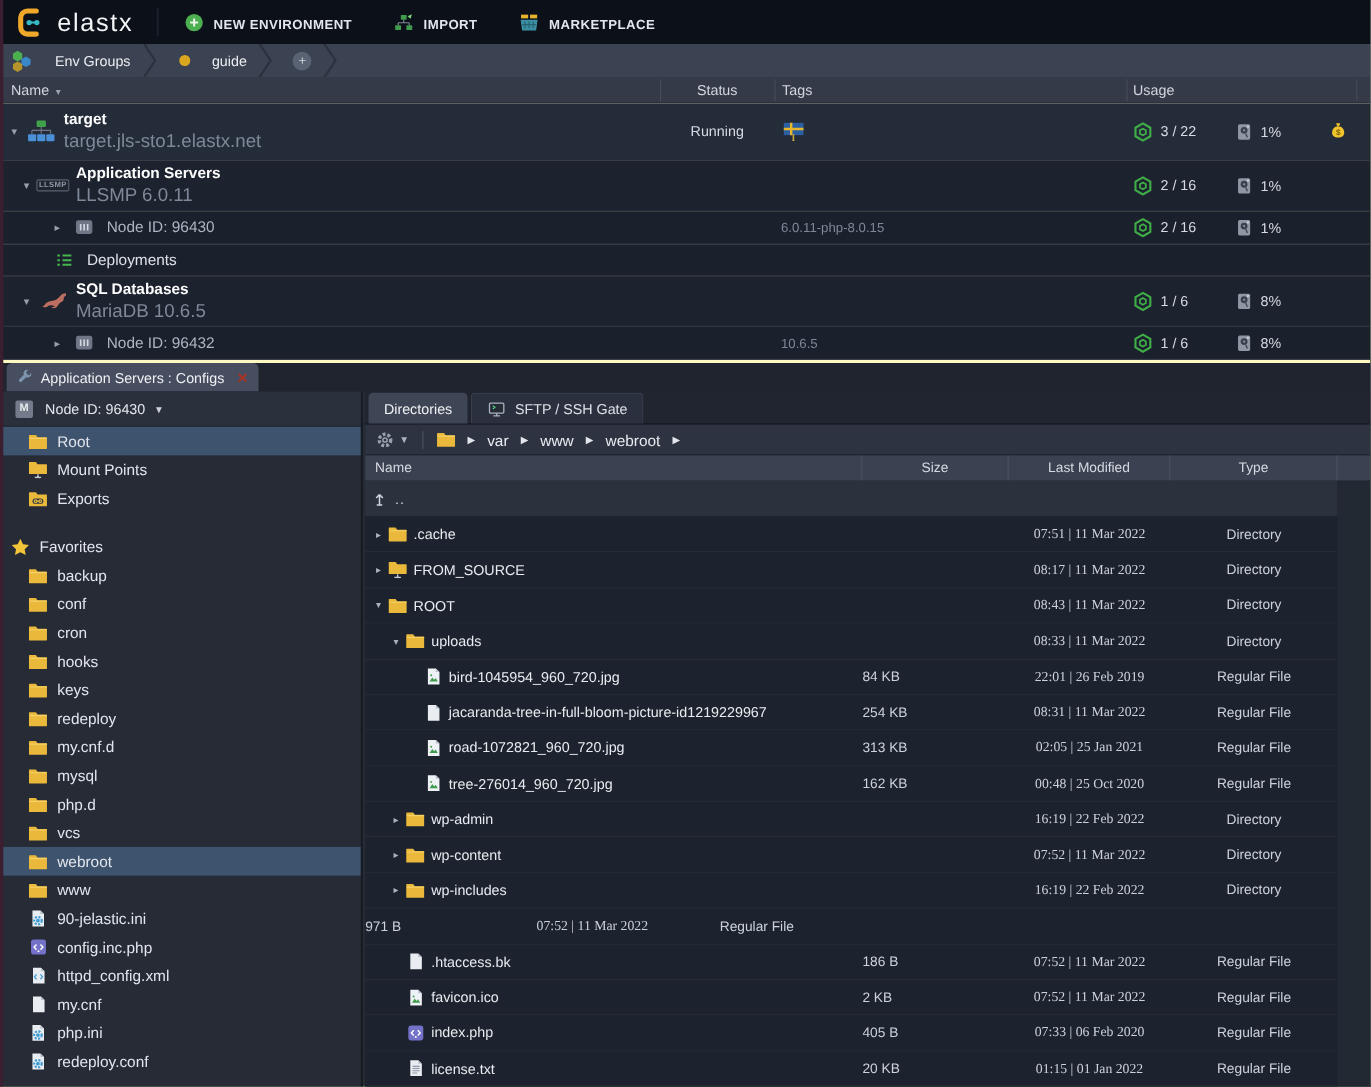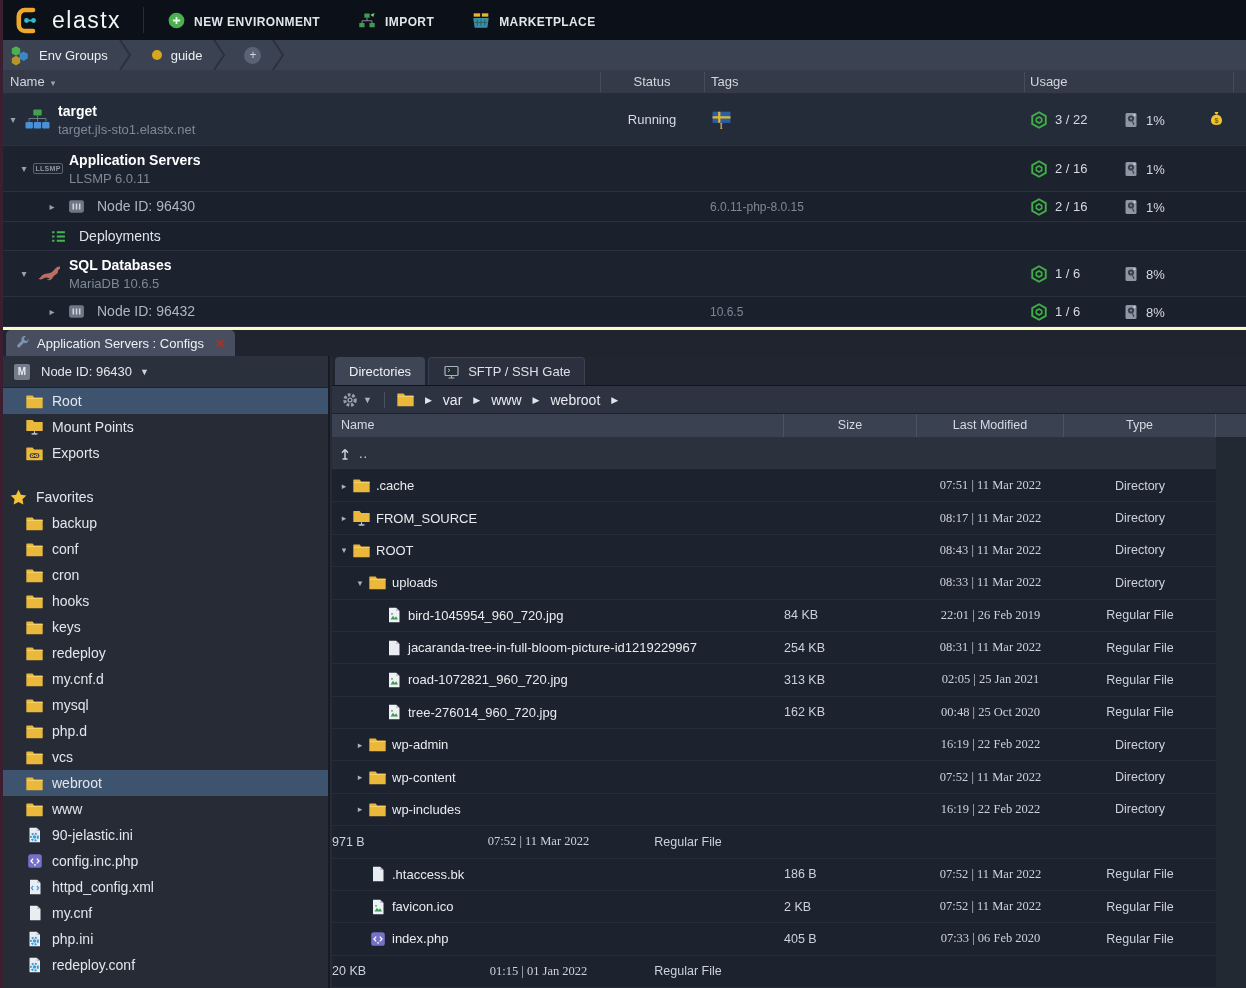--- a/index.html
+++ b/index.html
@@ -12,21 +12,21 @@
   .topbar { height:40px; background:#0b1019; display:flex; align-items:center; }
   .logo { display:flex; align-items:center; gap:9px; margin-left:16px; }
   .logo-text { font-size:23px; color:#f3f5f7; letter-spacing:1.5px; font-weight:400; }
   .topbar-sep { width:1px; height:26px; background:#262d3a; margin:0 24px 0 22px; }
   .top-btn { display:flex; align-items:flex-end; gap:9px; margin-right:38px; cursor:pointer; }
   .top-btn span.lbl { font-size:12px; color:#e2e6ec; letter-spacing:.4px; font-weight:bold; }
 
   
   .crumbbar { height:30px; background:#3b4251; display:flex; align-items:center; position:relative; }
   .crumb { display:flex; align-items:center; gap:9px; padding:0 10px 0 9px; height:100%; cursor:pointer; }
-  .crumb .clbl { color:#eceef2; font-size:13px; }
+  .crumb .clbl { color:#eceef2; font-size:13px;margin-left:11px; }
   .crumb-sep { width:14px; height:30px; flex:0 0 auto; }
   .dot { width:10px; height:10px; border-radius:50%; background:#d9a71f; }
   .plus-mini { width:17px; height:17px; border-radius:50%; background:#5a6374; color:#cdd3dc; font-size:12px; line-height:16px; text-align:center; cursor:pointer; }
 
   
   .env-header { height:24px; background:#343a48; position:relative; border-bottom:1px solid #272d3a; }
   .env-header .hcell { position:absolute; top:0; height:24px; line-height:23px; color:#d2d6de; font-size:13px; }
   .hdiv { position:absolute; top:2px; height:20px; width:1px; background:#454c5a; }
   .sort-arrow { color:#9aa2b0; font-size:9px; margin-left:6px; }
   .env-rows { height:236px; overflow:hidden; }
@@ -34,21 +34,21 @@
   .erow.kind-env { height:52px; background:#252c39; }
   .erow.kind-group { height:46px; }
   .erow.kind-node { height:30px; background:#1b212c; }
   .erow.kind-item { height:29px; background:#1b212c; }
   .ename { position:absolute; left:0; top:0; bottom:0; width:600px; display:flex; align-items:center; }
   .chev { width:14px; flex:0 0 14px; text-align:center; color:#98a0ad; font-size:10px; }
   .eicon { width:26px; flex:0 0 26px; display:flex; justify-content:center; align-items:center; margin:0 8px 0 4px; }
   .etitle { font-size:14px; font-weight:bold; color:#ffffff; line-height:17px; }
   .kind-node .etitle, .kind-item .etitle { font-weight:normal; color:#aeb6c3; }
   .kind-item .etitle { color:#dde2e9; }
-  .esub { font-size:13px; color:#7f8898; margin-top:2px; }
+  .esub { font-size:17px; color:#7f8898; margin-top:2px; }
   .estatus { position:absolute; left:600px; width:104px; top:0; bottom:0; display:flex; align-items:center; justify-content:center; color:#d6dae2; font-size:13px; }
   .etags { position:absolute; left:710px; width:310px; top:0; bottom:0; display:flex; align-items:center; }
   .etag-text { font-size:12px; color:#7e8798; }
   .eusage { position:absolute; left:1024px; width:209px; top:0; bottom:0; }
   .u-cl, .u-disk { position:absolute; top:50%; transform:translateY(-50%); display:flex; align-items:center; gap:7px; color:#d6dae2; font-size:13px; }
   .u-cl { left:6px; } .u-disk { left:99px; }
   .u-bag { position:absolute; top:50%; transform:translateY(-50%); left:184px; }
 
   
   .panel { position:absolute; left:0; top:330px; width:1246px; bottom:0; background:#262b36; }
@@ -972,20 +972,31 @@
                     <circle cx="8" cy="11.8" r="0.9" fill="#fff"></circle>
                   </svg>
                 </span>
       <span class="flabel">index.php</span>
     </div>
     <div class="fsize">405 B</div>
     <div class="fmod">07:33 | 06 Feb 2020</div>
     <div class="ftype">Regular File</div>
   </div>
             <div class="frow">
+    <div class="fname" style="padding-left: 22px;">
+      <span class="fchev"></span>
+      <span class="ficon">
+                  <svg width="14" height="16" viewBox="0 0 14 16">
+                    <path d="M2 .8h7.2L12.5 4v11.2H2z" fill="#e9edf2"></path>
+                    <path d="M9.2.8 12.5 4H9.2z" fill="#b9c1cc"></path>
+                    <path d="M4 6.4h6.5M4 8.4h6.5M4 10.4h6.5M4 12.4h4.2" stroke="#8d95a2" stroke-width="1"></path>
+                  </svg>
+                </span>
+      <span class="flabel">license.txt</span>
+    </div>
     <div class="fsize">20 KB</div>
     <div class="fmod">01:15 | 01 Jan 2022</div>
     <div class="ftype">Regular File</div>
   </div>
           </div>
       </div>
       <div class="fgutter"></div>
     </div>
   </div>
 </div>

